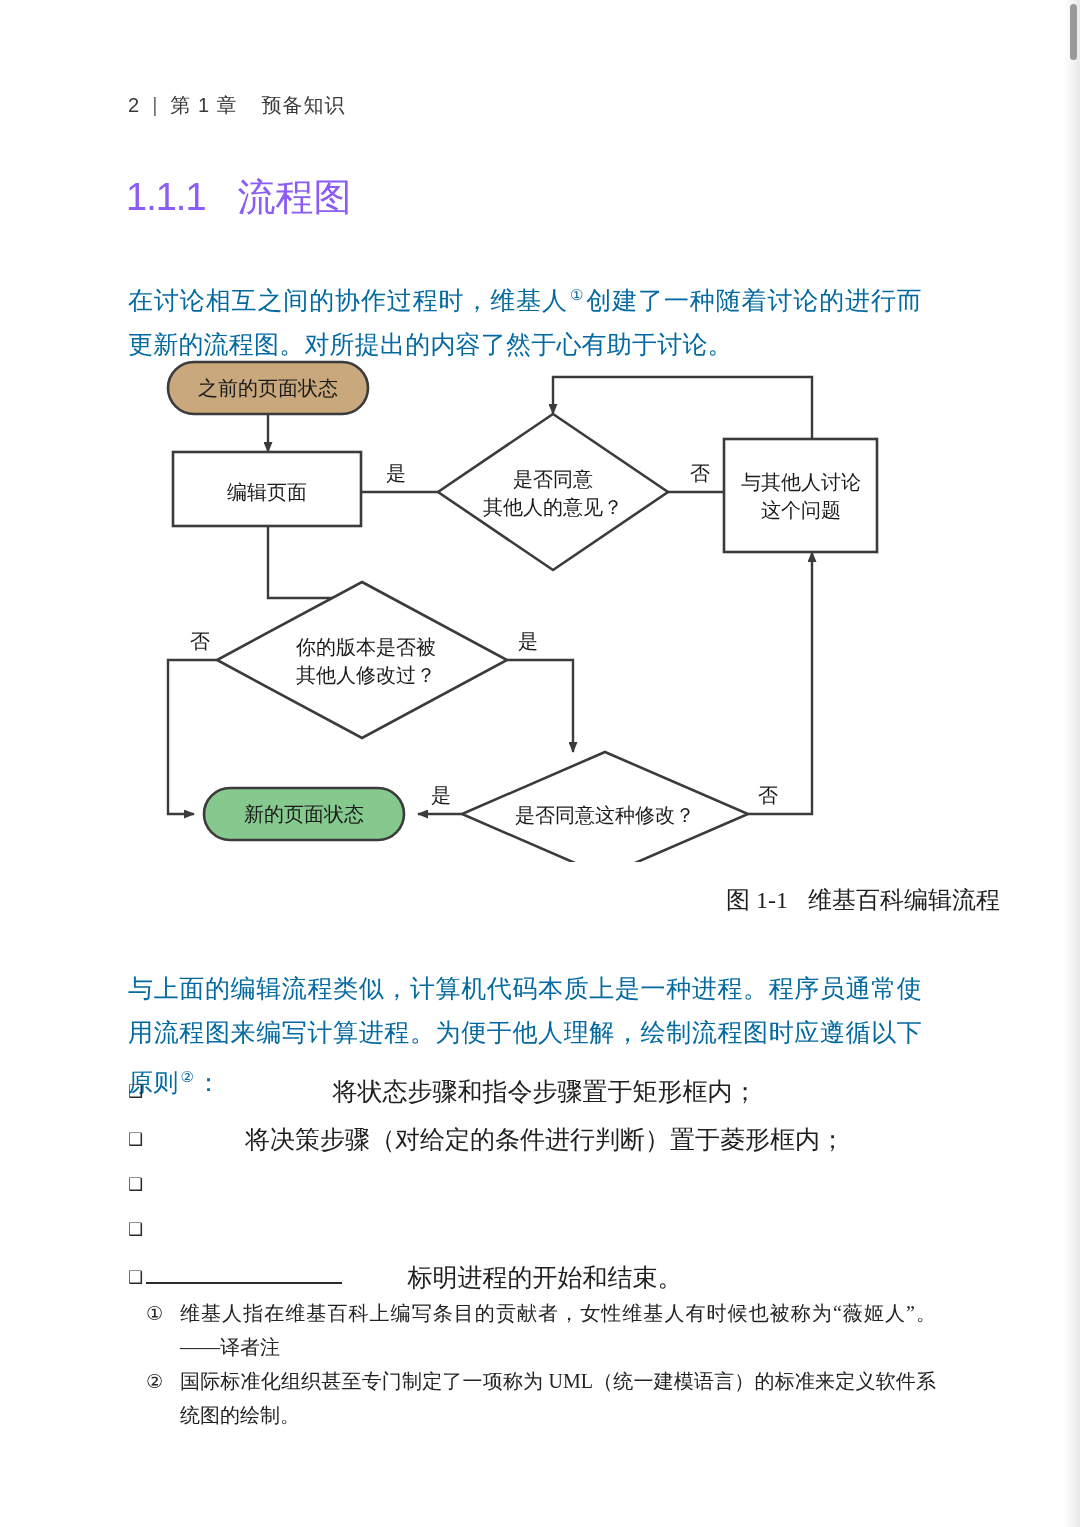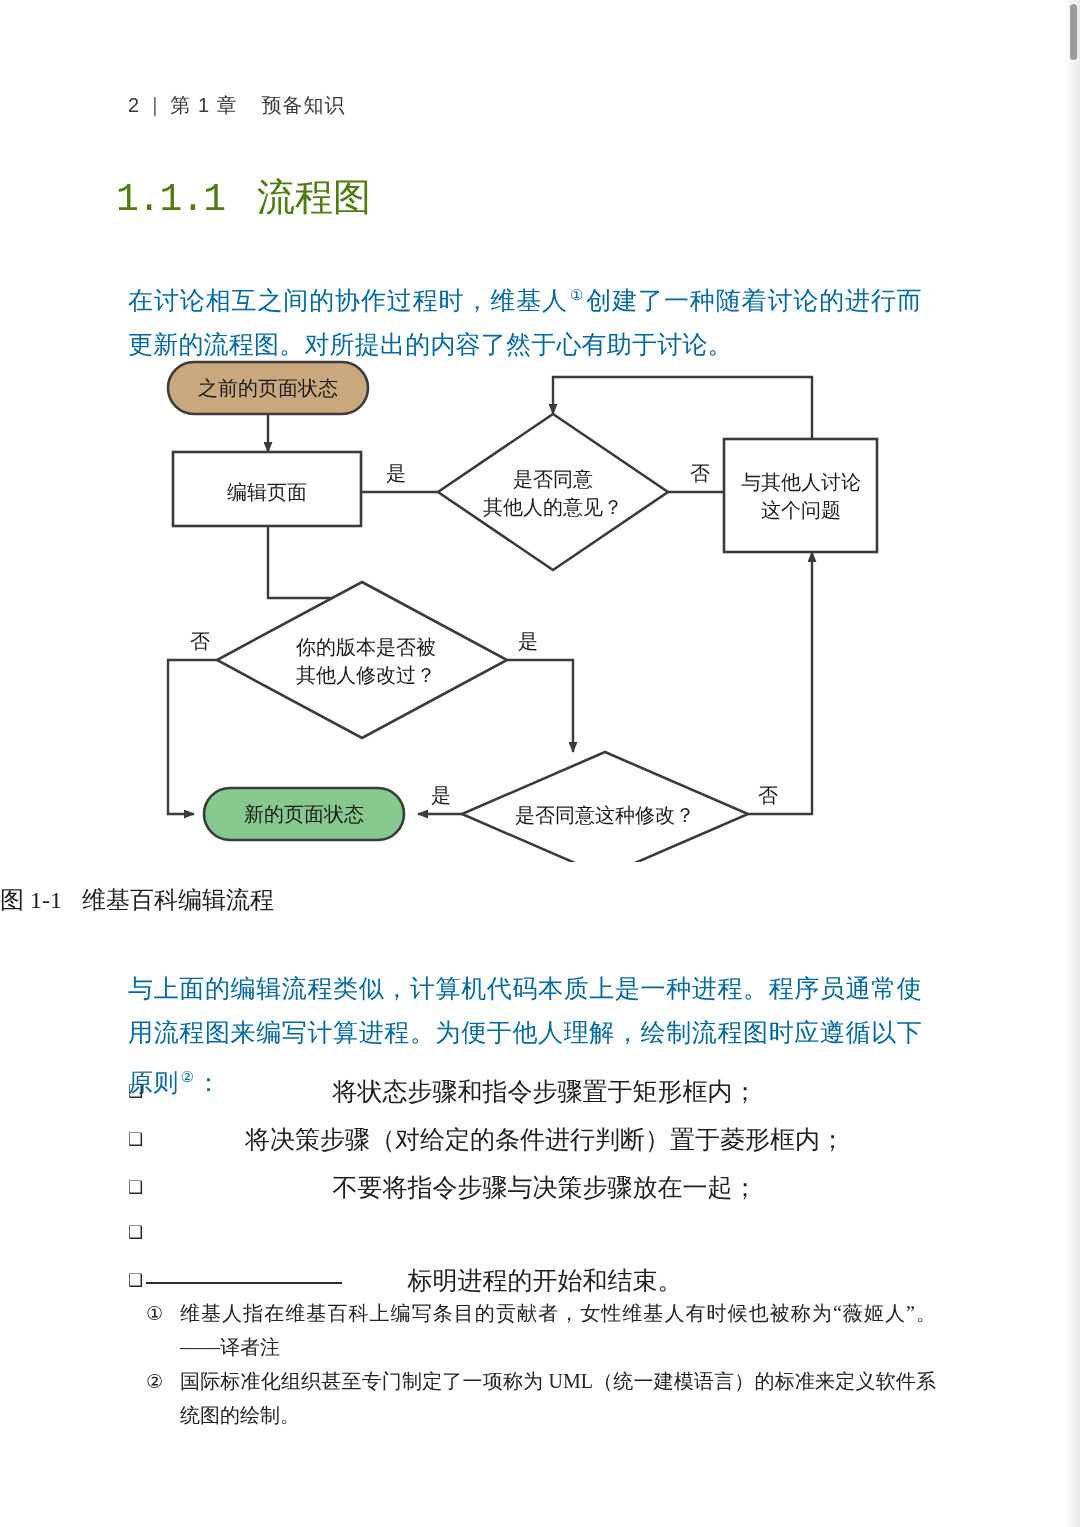--- a/index.html
+++ b/index.html
@@ -50,26 +50,26 @@
     color: #3a3a3a;
     white-space: nowrap;
   }
   .runhead .rh-num { margin-right: 12px; }
   .runhead .rh-bar { margin-right: 12px; color: #6a6a6a; }
   .runhead .rh-ch  { margin-right: 24px; }
 
   
   .heading {
     position: absolute;
-    left: 116px;
+    left: 126px;
     top: 172px;
-    font-family: Liberation Mono, monospace;
+    font-family: Liberation Sans, sans-serif;
     font-size: 38px;
     font-weight: 400;
-    color: #4d7c0f;
+    color: #8b5cf6;
     white-space: nowrap;
     letter-spacing: 0px;
   }
   .heading .h-num { margin-right: 32px; letter-spacing: -1px; }
 
   
   .para {
     position: absolute;
     left: 128px;
     width: 794px;
@@ -94,21 +94,21 @@
     left: 128px;
     top: 352px;
     width: 800px;
     height: 510px;
   }
   .figcaption {
     position: absolute;
     left: 0;
     top: 884px;
     width: 1000px;
-    text-align: left;
+    text-align: right;
     font-size: 24px;
     color: #1f1f1f;
   }
   .figcaption .fc-num { margin-right: 20px; }
 
   
   .bullets {
     position: absolute;
     left: 128px;
     top: 1072px;
@@ -268,21 +268,20 @@
     <div class="bullet-row">
       <span class="bullet-mark">❑</span>
       <span class="bullet-text">将状态步骤和指令步骤置于矩形框内；</span>
     </div>
     <div class="bullet-row">
       <span class="bullet-mark">❑</span>
       <span class="bullet-text">将决策步骤（对给定的条件进行判断）置于菱形框内；</span>
     </div>
     <div class="bullet-row">
       <span class="bullet-mark">❑</span>
-      <span class="bullet-text">不要将指令步骤与决策步骤放在一起；</span>
     </div>
     <div class="bullet-row">
       <span class="bullet-mark">❑</span>
     </div>
     <div class="bullet-row">
       <span class="bullet-mark">❑</span>
       <span class="bullet-text">标明进程的开始和结束。</span>
     </div>
   </div>
 

